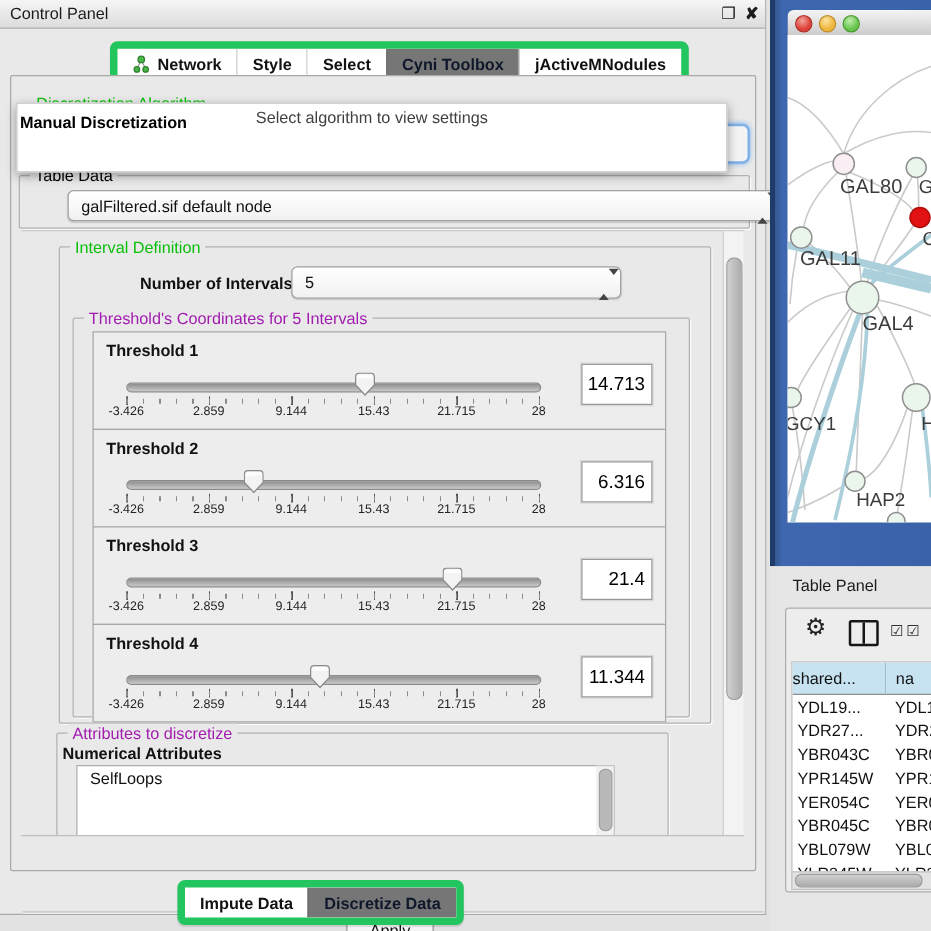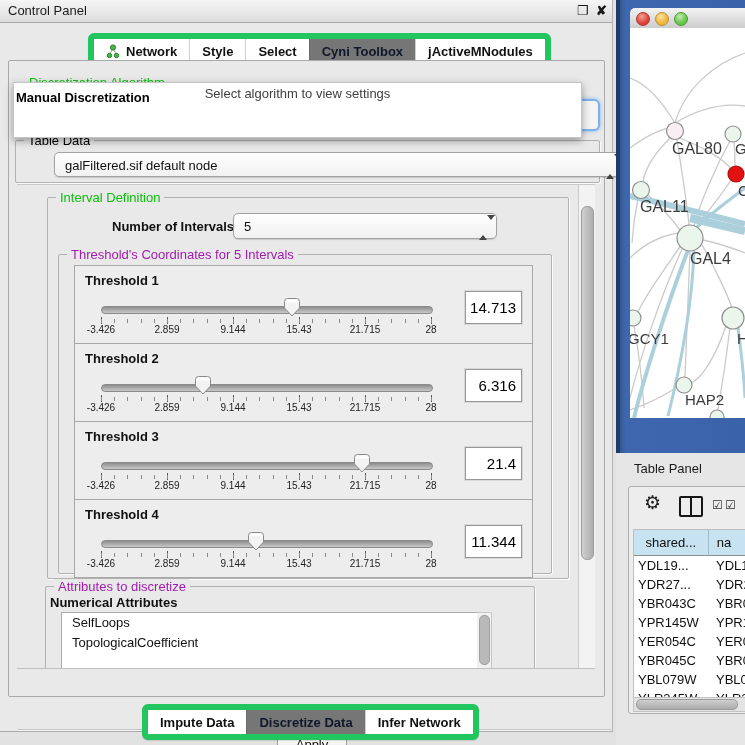--- a/index.html
+++ b/index.html
@@ -111,21 +111,21 @@
   #tp-inner{left:628px;top:486px;width:117px;height:226px;background:#EDEDED;
     border:1px solid #ADADAD;border-radius:3px 0 0 3px;}
   #tp-gear{left:644px;top:493px;font-size:19px;color:#222;line-height:20px;}
   #tp-split{left:679px;top:496px;width:20px;height:17px;border:2px solid #161616;border-radius:2px;}
   #tp-split .div{position:absolute;left:9px;top:0;width:2px;height:17px;background:#161616;}
   .tp-check{top:499px;font-size:12px;color:#333;line-height:12px;}
   #tp-table{left:633px;top:529px;width:112px;height:168px;background:#FFF;overflow:hidden;
     border:1px solid #BEBEBE;border-right:none;font-size:13px;color:#101010;}
   #tp-header{position:absolute;left:0;top:0;width:200px;height:25px;display:flex;}
   #tp-header .hcell{background:#C7E3F2;border-right:1px solid #9FB9C9;border-bottom:1px solid #8E8E8E;
-    height:25px;line-height:25px;text-align:center;}
+    height:25px;line-height:25px;text-align:left;}
   #tp-rows{position:absolute;left:0;top:26px;width:200px;}
   .trow{display:flex;height:19px;line-height:19px;}
   .trow span:first-child{width:72px;padding-left:4px;}
   .trow span:last-child{padding-left:6px;}
   #tp-hscroll{left:633px;top:697px;width:112px;height:13px;background:#E3E3E3;border:1px solid #C2C2C2;}
   #tp-hscroll .thumb{position:absolute;left:2px;top:1px;width:100px;height:9px;border-radius:5px;
     background:linear-gradient(#CFCFCF,#ABABAB);border:1px solid #9B9B9B;}
 
   svg text{font-family:"Liberation Sans",sans-serif;fill:#3C3C3C;}
 </style>
@@ -281,21 +281,20 @@
 </div>
         </div>
       </div>
 
       <div class="abs etched" style="left:28px;top:401px;width:488px;height:110px;">
         <span class="gtitle blue">Attributes to discretize</span>
         <span class="abs" style="left:4px;top:8px;font-size:13px;font-weight:bold;color:#111;">Numerical Attributes</span>
       </div>
       <div id="attr-list">
           <div class="item">SelfLoops</div>
-          <div class="item">TopologicalCoefficient</div>
         </div>
       <div id="attr-vscroll">
           <div class="thumb"></div>
         </div>
 
       <div id="vscroll">
           <div class="thumb"></div>
         </div>
     </div>
 
@@ -303,23 +302,20 @@
       <div id="apply-btn">Apply</div>
     </div>
   </div>
 
   <div class="abs tabstrip" style="left:142px;top:704px;height:24px;" id="bottom-tabs">
       <div class="tab">
         <span>Impute Data</span>
       </div>
       <div class="tab active">
         <span>Discretize Data</span>
-      </div>
-      <div class="tab">
-        <span>Infer Network</span>
       </div>
     </div>
 </div>
 
 <div id="algo-popup" class="abs">
   <div class="ph">Select algorithm to view settings</div>
   <div class="opt1">Manual Discretization</div>
 </div>
 <div id="algo-select-frag" class="abs"></div>
 

